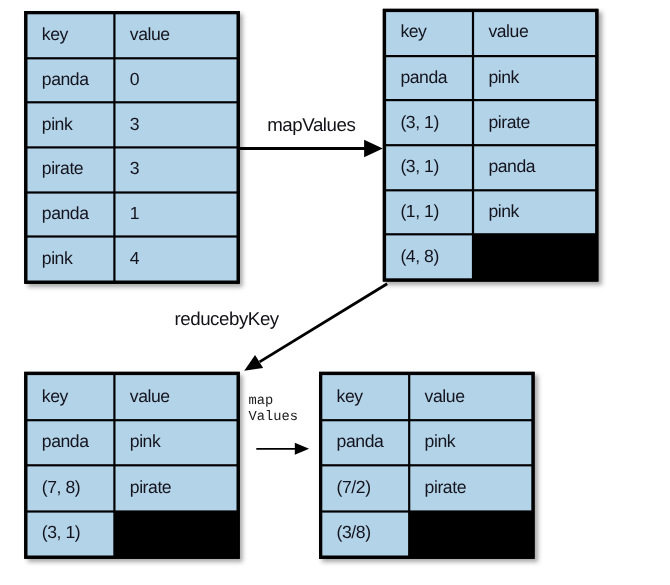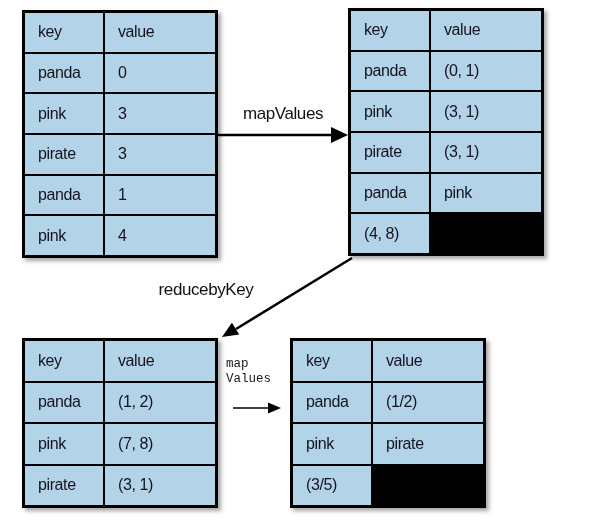--- a/index.html
+++ b/index.html
@@ -83,49 +83,48 @@
     <div class="cell">panda</div>
     <div class="cell">1</div>
     <div class="cell">pink</div>
     <div class="cell">4</div>
   </div>
 
   <div class="kv-table rows6" id="table-top-right">
     <div class="cell">key</div>
     <div class="cell">value</div>
     <div class="cell">panda</div>
-    <div class="cell">(0, 1)</div>
     <div class="cell">pink</div>
     <div class="cell">(3, 1)</div>
     <div class="cell">pirate</div>
     <div class="cell">(3, 1)</div>
     <div class="cell">panda</div>
+    <div class="cell">(1, 1)</div>
     <div class="cell">pink</div>
     <div class="cell">(4, 8)</div>
   </div>
 
   <div class="kv-table rows4" id="table-bottom-left">
     <div class="cell">key</div>
     <div class="cell">value</div>
     <div class="cell">panda</div>
-    <div class="cell">(1, 2)</div>
     <div class="cell">pink</div>
     <div class="cell">(7, 8)</div>
     <div class="cell">pirate</div>
     <div class="cell">(3, 1)</div>
   </div>
 
   <div class="kv-table rows4" id="table-bottom-right">
     <div class="cell">key</div>
     <div class="cell">value</div>
     <div class="cell">panda</div>
-    <div class="cell">(1/2)</div>
     <div class="cell">pink</div>
+    <div class="cell">(7/2)</div>
     <div class="cell">pirate</div>
-    <div class="cell">(3/5)</div>
+    <div class="cell">(3/8)</div>
   </div>
 
   <div class="op-label" id="label-mapvalues">mapValues</div>
   <div class="op-label" id="label-reducebykey">reducebyKey</div>
   <div id="label-mapvalues-small">
     <div>map</div>
     <div>Values</div>
   </div>
 
   <svg class="arrows" viewBox="0 0 609 532" xmlns="http://www.w3.org/2000/svg">

